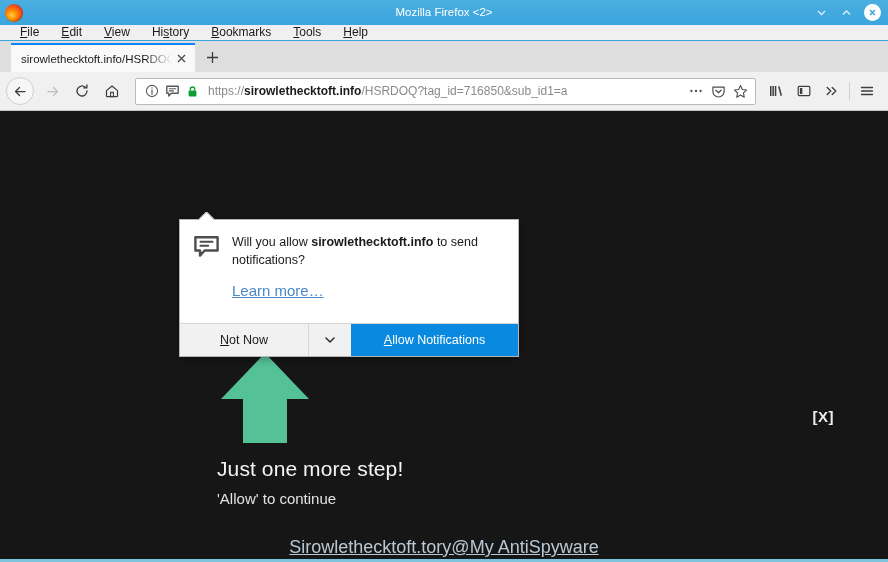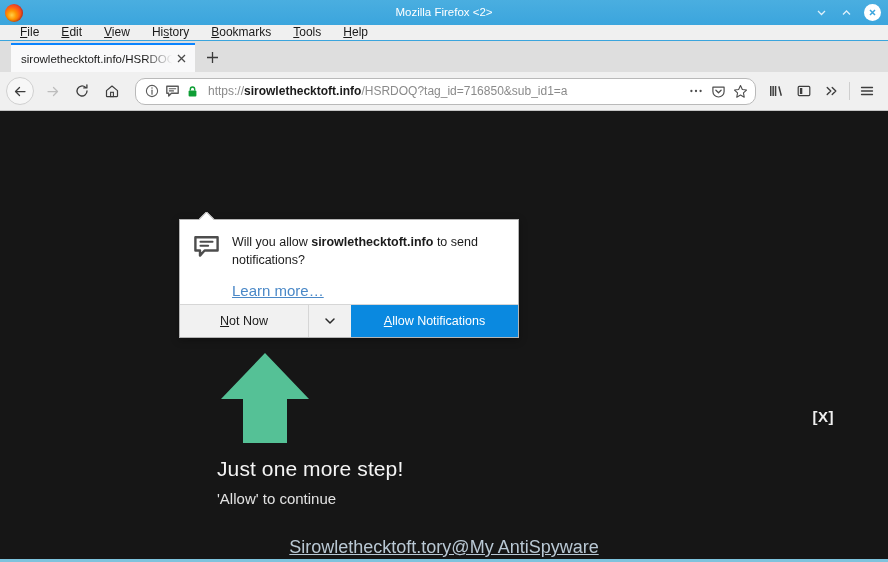--- a/index.html
+++ b/index.html
@@ -164,21 +164,21 @@
     margin-right: 3px;
   }
 
   
   #urlbar {
     flex: 1;
     height: 27px;
     margin: 0 6px 0 8px;
     background: #ffffff;
     border: 1px solid #b9b9b9;
-    border-radius: 10px;
+    border-radius: 2px;
     display: flex;
     align-items: center;
     padding: 0 4px 0 6px;
     position: relative;
     min-width: 0;
   }
   .url-ico {
     width: 20px; height: 20px;
     display: flex; align-items: center; justify-content: center;
     color: #5a5a5a;
@@ -305,21 +305,21 @@
     position: absolute;
     left: 1px; top: 2px;
     width: 12px; height: 12px;
     background: #ffffff;
     border-left: 1px solid #b4b4b4;
     border-top: 1px solid #b4b4b4;
     transform: rotate(45deg);
   }
   #popup-body {
     display: flex;
-    padding: 13px 14px 5px 13px;
+    padding: 13px 14px 24px 13px;
     gap: 12px;
   }
   #popup-icon { flex: 0 0 auto; margin-top: 1px; }
   #popup-text { flex: 1; }
   #popup-question {
     line-height: 1.45;
     font-size: 12.5px;
     color: #1b1b1b;
   }
   #popup-question b { font-weight: bold; }

